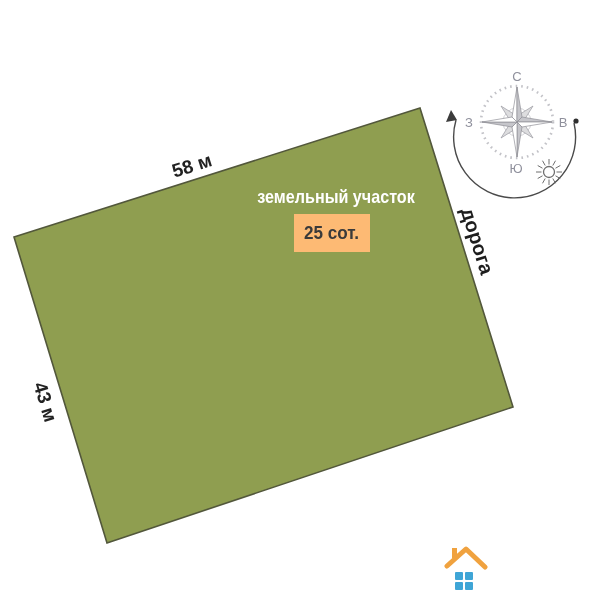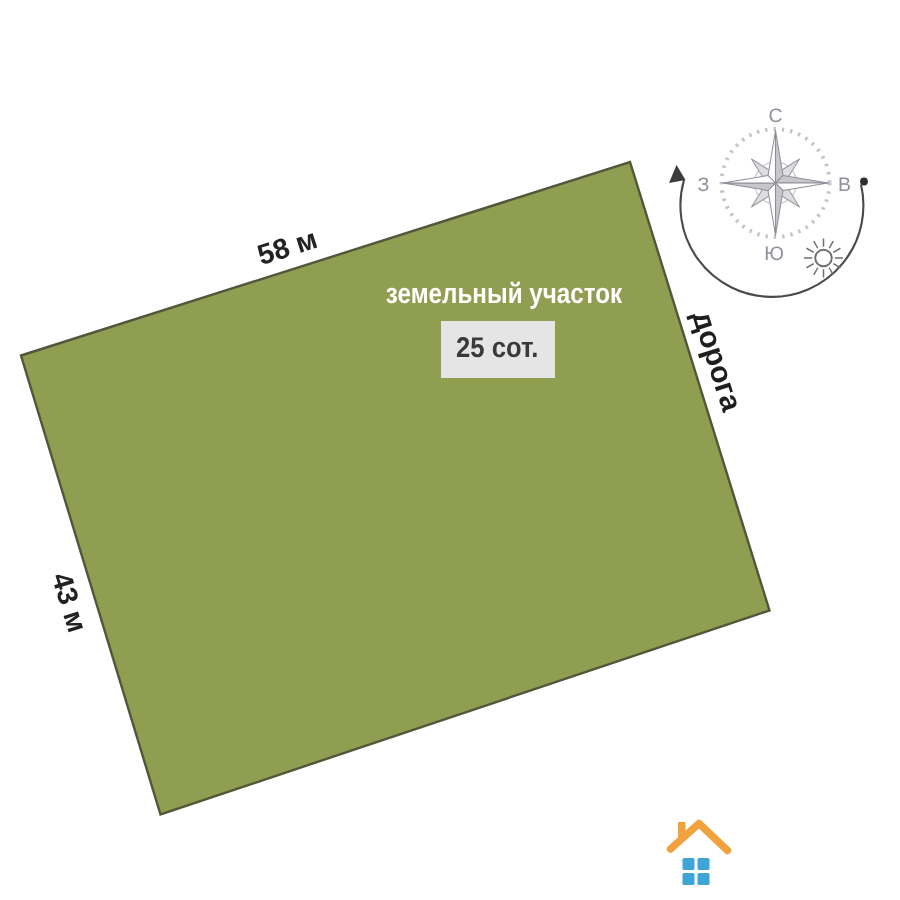--- a/index.html
+++ b/index.html
@@ -11,21 +11,21 @@
   .lbl{position:absolute;white-space:nowrap;color:#2b2b2b;}
   .lbl-dim{font-size:19px;font-weight:600;color:#222;}
   .lbl-58{left:192px;top:166px;transform:translate(-50%,-50%) rotate(-17.5deg);}
   .lbl-43{left:45px;top:402px;transform:translate(-50%,-50%) rotate(73deg);}
   .lbl-road{left:477px;top:241px;transform:translate(-50%,-50%) rotate(72.5deg);
     font-size:20px;font-weight:600;color:#1e1e1e;}
   .lbl-plot-title{left:336px;top:197px;transform:translate(-50%,-50%) scaleX(.85);
     font-size:19px;font-weight:700;color:#ffffff;}
   .area-badge{
     position:absolute;left:332px;top:233px;transform:translate(-50%,-50%);
-    width:76px;height:38px;background:#e5e5e5;display:flex;align-items:center;justify-content:center;
+    width:76px;height:38px;background:#fdba74;display:flex;align-items:center;justify-content:center;
   }
   .area-badge span{font-size:19px;font-weight:700;color:#3a3a3a;transform:scaleX(.9);white-space:nowrap;}
   .compass-letter{font-size:13px;fill:#8f909c;font-family:"Liberation Sans",sans-serif;}
   .logo{position:absolute;left:444px;top:544px;width:156px;height:56px;cursor:pointer;}
 </style>
 </head>
 <body>
 
 <div class="canvas">
 

